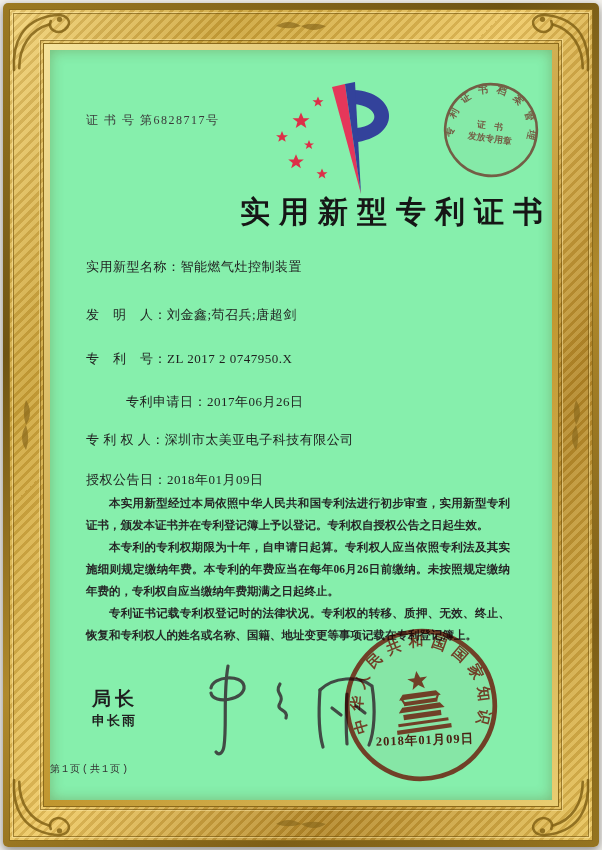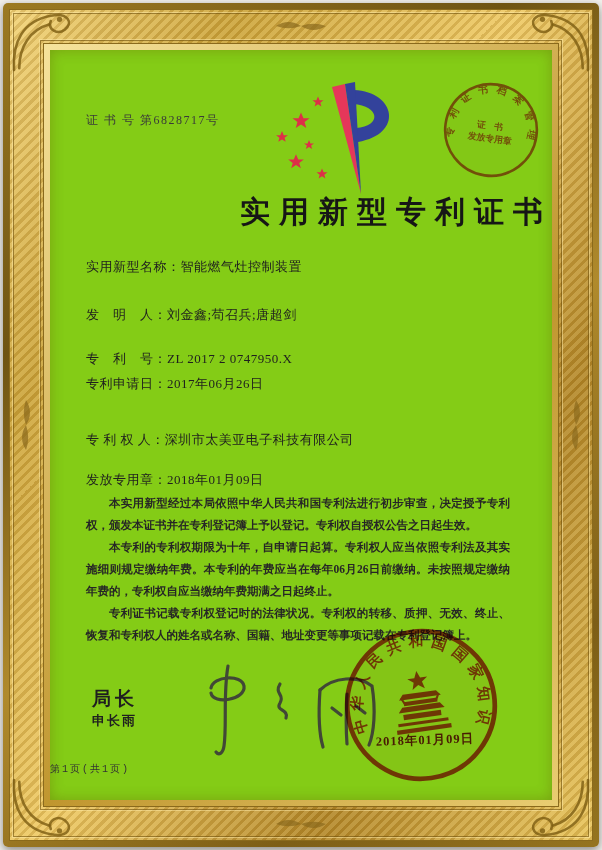--- a/index.html
+++ b/index.html
@@ -15,28 +15,28 @@
   .groove{position:absolute;border:1px solid rgba(110,80,12,.6);box-shadow:0 0 0 1px rgba(255,236,170,.5);}
   .g1{inset:13px;} .g2{inset:40px;}
   .frame-lip{position:absolute;inset:43px;background:linear-gradient(135deg,#f6e39c,#c0962f 60%,#e9cd72);border:1px solid #8a6a1c;}
   .corner{position:absolute;width:70px;height:70px;}
   .c-tl{top:7px;left:7px;} .c-tr{top:7px;right:7px;transform:scaleX(-1);}
   .c-bl{bottom:7px;left:7px;transform:scaleY(-1);} .c-br{bottom:7px;right:7px;transform:scale(-1,-1);}
   .sideorn{position:absolute;width:56px;height:16px;}
   .s-top{top:18px;left:273px;} .s-bottom{bottom:18px;left:273px;}
   .s-left{left:-2px;top:417px;transform:rotate(90deg);} .s-right{right:-2px;top:417px;transform:rotate(90deg);}
   
-  .cert{position:absolute;inset:50px;background:#84cc16;box-shadow:inset 0 0 14px rgba(90,60,0,.30);color:#1f1f1f;}
+  .cert{position:absolute;inset:50px;background:#86efac;box-shadow:inset 0 0 14px rgba(90,60,0,.30);color:#1f1f1f;}
   .cert-no{position:absolute;left:36px;top:62px;font-size:12px;letter-spacing:1.5px;color:#3a3a3a;}
   .logo{position:absolute;left:216px;top:30px;width:162px;height:124px;}
   .agency-seal{position:absolute;left:391px;top:30px;width:100px;height:100px;mix-blend-mode:multiply;opacity:.85;transform:rotate(8deg);}
   .title{position:absolute;left:0;top:142px;width:100%;text-align:right;font-size:30px;font-weight:700;letter-spacing:9px;color:#161616;}
   .fields{position:absolute;left:36px;top:0;width:430px;}
   .field{position:absolute;left:0;font-size:13px;letter-spacing:.5px;white-space:nowrap;}
-  .f0{top:208px;} .f1{top:256px;} .f2{top:300px;} .f3{top:325px;} .f4{top:381px;} .f5{top:421px;}
+  .f0{top:208px;} .f1{top:256px;} .f2{top:300px;} .f3{top:343px;margin-left:40px;} .f4{top:381px;} .f5{top:421px;}
   .paras{position:absolute;left:36px;top:442px;width:424px;font-size:11.5px;line-height:1.92;
     font-weight:600;color:#262626;text-align:justify;}
   .paras p{margin:0;text-indent:2em;}
   .director-label{position:absolute;left:42px;top:636px;font-size:19px;letter-spacing:4px;font-weight:700;}
   .director-name{position:absolute;left:42px;top:662px;font-size:13px;letter-spacing:2px;font-weight:700;}
   .sig{position:absolute;left:132px;top:600px;width:250px;height:115px;}
   .official-seal{position:absolute;left:292px;top:576px;width:158px;height:158px;mix-blend-mode:multiply;opacity:.92;}
   .seal-date{position:absolute;left:296px;top:682px;width:158px;text-align:center;font-size:12.5px;font-weight:700;
     letter-spacing:1px;color:#8c241c;transform:rotate(-2deg);mix-blend-mode:multiply;}
   .footer{position:absolute;left:0;top:712px;width:100%;text-align:left;font-size:10px;color:#333;letter-spacing:2px;font-family:Liberation Mono, monospace;}
@@ -122,25 +122,25 @@
     </svg>
 
     <div class="title">实用新型专利证书</div>
 
     <div class="fields">
       <div class="field f0"><span>实用新型名称：</span><span>智能燃气灶控制装置</span></div>
       <div class="field f1"><span>发　明　人：</span><span>刘金鑫;苟召兵;唐超剑</span></div>
       <div class="field f2"><span>专　利　号：</span><span>ZL 2017 2 0747950.X</span></div>
       <div class="field f3"><span>专利申请日：</span><span>2017年06月26日</span></div>
       <div class="field f4"><span>专 利 权 人：</span><span>深圳市太美亚电子科技有限公司</span></div>
-      <div class="field f5"><span>发放专用章：</span><span>2018年01月09日</span></div>
+      <div class="field f5"><span>授权公告日：</span><span>2018年01月09日</span></div>
     </div>
 
     <div class="paras">
-      <p>本实用新型经过本局依照中华人民共和国专利法进行初步审查，决定授予专利权，颁发本证书并在专利登记簿上予以登记。专利权自授权公告之日起生效。</p>
+      <p>本实用新型经过本局依照中华人民共和国专利法进行初步审查，实用新型专利证书，颁发本证书并在专利登记簿上予以登记。专利权自授权公告之日起生效。</p>
       <p>本专利的专利权期限为十年，自申请日起算。专利权人应当依照专利法及其实施细则规定缴纳年费。本专利的年费应当在每年06月26日前缴纳。未按照规定缴纳年费的，专利权自应当缴纳年费期满之日起终止。</p>
       <p>专利证书记载专利权登记时的法律状况。专利权的转移、质押、无效、终止、恢复和专利权人的姓名或名称、国籍、地址变更等事项记载在专利登记簿上。</p>
     </div>
 
     <div class="director-label">局长</div>
     <div class="director-name">申长雨</div>
 
     <svg class="sig" viewBox="0 0 250 115">
       <g fill="none" stroke="#3a3a3a" stroke-width="3.2" stroke-linecap="round" opacity=".9">
         <path d="M46,16 C41,44 45,76 42,96 C41,103 37,106 34,102"></path>

